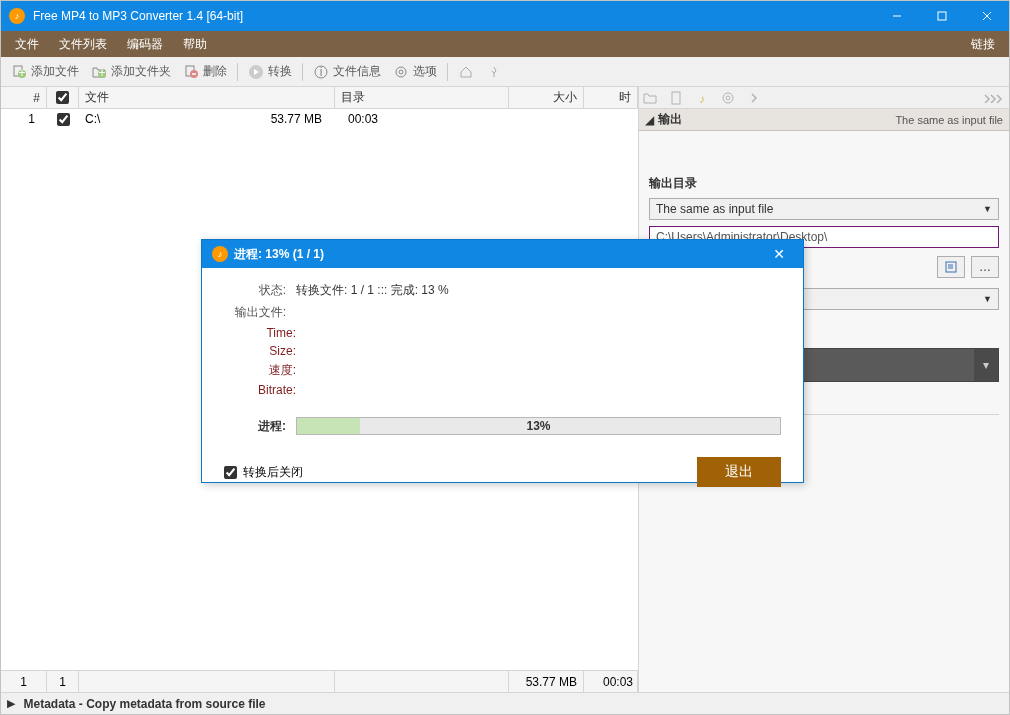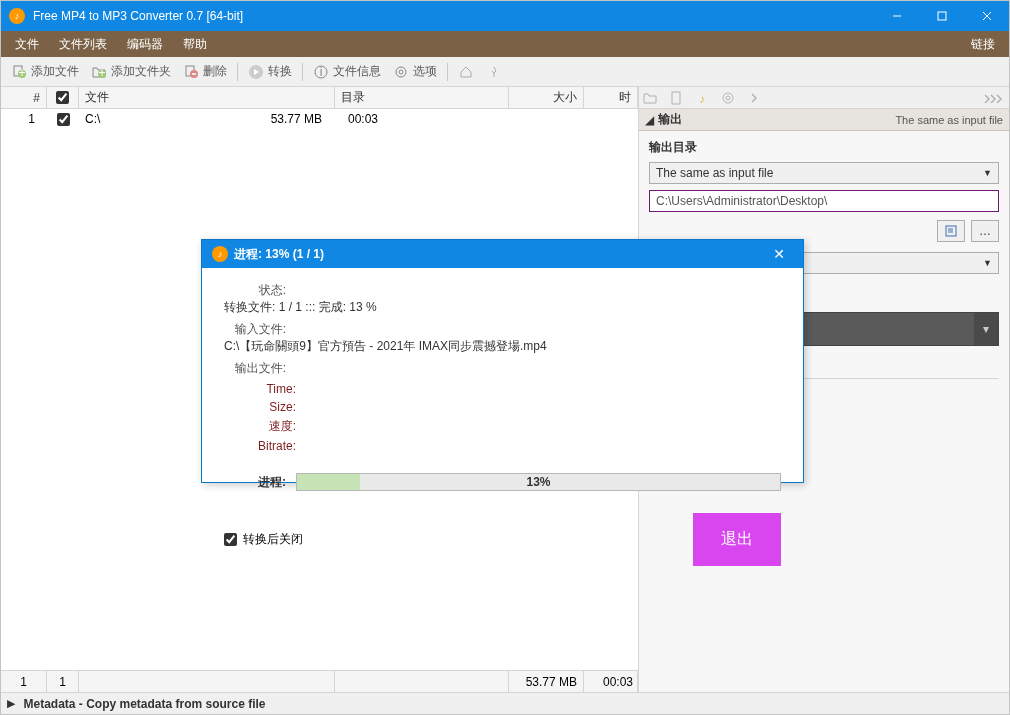--- a/index.html
+++ b/index.html
@@ -42,21 +42,21 @@
 
 .right-tool { height: 22px; background: #f0f0f0; border-bottom: 1px solid #d5d5d5; display: flex; align-items: center; padding: 0 4px; gap: 12px; }
 .right-tool svg { opacity: 0.6; flex-shrink: 0; }
 
 .section-header { height: 22px; background: #e7e3de; border-bottom: 1px solid #c9c4bd; display: flex; align-items: center; padding: 0 6px; color: #333; }
 .section-header .arrow { margin-right: 4px; }
 .section-header .sh-title { font-weight: bold; flex: 1; }
 .section-header .sh-right { color: #555; font-size: 11px; }
 
 .section-body { padding: 8px 10px; display: flex; flex-direction: column; gap: 6px; color: #333; }
-.section-body label { font-weight: bold; }
+.section-body label { font-weight: bold; margin-top: 36px; }
 .dd { height: 22px; border: 1px solid #adadad; background: #f0f0f0; display: flex; align-items: center; padding: 0 6px; }
 .dd .dd-text { flex: 1; }
 .dd .dd-arrow { font-size: 9px; }
 .textbox { height: 22px; border: 1px solid #701a75; background: #fff; padding: 0 6px; display: flex; align-items: center; color: #555; }
 .btnrow { display: flex; gap: 6px; justify-content: flex-end; margin-top: 2px; }
 .smallbtn { width: 28px; height: 22px; border: 1px solid #adadad; background: #f0f0f0; display: flex; align-items: center; justify-content: center; }
 .inline-row { display: flex; align-items: center; gap: 6px; margin-top: 4px; }
 .inline-row .dd { flex: 1; }
 
 .right-row-dark { height: 34px; background: #5a5a5a; margin: 6px 0 0 0; border: 1px solid #444; display: flex; }
@@ -66,45 +66,45 @@
 .statusbar { height: 22px; background: #f0f0f0; border-top: 1px solid #d5d5d5; display: flex; align-items: center; padding: 0 6px; color: #333; }
 .statusbar .arrow { margin-right: 8px; font-size: 11px; }
 .statusbar .txt { font-weight: bold; }
 
 .dialog-overlay { position: absolute; left: 200px; top: 238px; width: 603px; height: 244px; border: 1px solid #0a77c8; box-shadow: 2px 2px 8px rgba(0,0,0,0.2); background: #fff; }
 .dialog-title { height: 28px; background: #1088e3; display: flex; align-items: center; color: #fff; padding: 0 4px; }
 .dialog-title .icon { width: 16px; height: 16px; margin: 0 6px; background: #ff9900; border-radius: 50%; display: flex; align-items: center; justify-content: center; font-size: 9px; }
 .dialog-title .t { flex: 1; font-weight: bold; }
 .dialog-title .x { width: 40px; text-align: center; font-size: 14px; }
 .dialog-body { padding: 14px 22px 10px 22px; color: #333; }
-.drow { display: flex; margin-bottom: 5px; align-items: flex-start; flex-direction: column; }
+.drow { display: flex; margin-bottom: 5px; align-items: flex-start; }
 .dlab { width: 72px; text-align: right; color: #555; padding-right: 10px; }
 .dval { flex: 1; }
 .dval.b { font-weight: bold; }
 .drowg { display: flex; gap: 30px; margin: 4px 0 0 32px; color: #7f1d1d; }
 .drowg > div { min-width: 40px; text-align: right; }
 .progress-row { display: flex; align-items: center; margin-top: 20px; }
 .progress-row .dlab { font-weight: bold; color: #333; }
 .progressbar { flex: 1; height: 18px; border: 1px solid #b8b8b8; background: #e9e9e9; position: relative; }
 .progressbar .fill { position: absolute; left: 0; top: 0; bottom: 0; background: #c6e4b5; }
 .progressbar .ptxt { position: absolute; inset: 0; display: flex; align-items: center; justify-content: center; font-weight: bold; color: #333; }
 .dialog-foot { display: flex; align-items: center; padding: 12px 22px 12px 22px; }
 .dialog-foot label { display: flex; align-items: center; gap: 6px; }
 .dialog-foot .sp { flex: 1; }
-.exit-btn { background: #d946ef; color: #fff; padding: 16px 28px; border: none; cursor: pointer; font-size: 16px; }
+.exit-btn { background: #a16207; color: #fff; padding: 6px 28px; border: none; cursor: pointer; font-size: 14px; }
 
 input[type=checkbox] { width: 13px; height: 13px; accent-color: #333; }
 svg { display: block; }
 </style>
 </head>
 <body>
 
 <div class="titlebar">
   <div class="icon">♪</div>
-  <div class="title">Free MP4 to MP3 Converter 0.7  [64-bit]</div>
+  <div class="title">Free MP4 to MP3 Converter 1.4  [64-bit]</div>
   <div class="ctrl">
       <svg width="10" height="10">
         <line x1="1" y1="5" x2="9" y2="5" stroke="#fff" stroke-width="1"></line>
       </svg>
     </div>
   <div class="ctrl">
       <svg width="10" height="10">
         <rect x="1" y="1" width="8" height="8" fill="none" stroke="#fff" stroke-width="1"></rect>
       </svg>
     </div>
@@ -309,24 +309,20 @@
     <div class="icon">♪</div>
     <div class="t">进程:  13% (1 / 1)</div>
     <div class="x">✕</div>
   </div>
   <div class="dialog-body">
     <div class="drow">
         <div class="dlab">状态:</div>
         <div class="dval">转换文件:    1 / 1  :::  完成:    13 %</div>
       </div>
     <div class="drow">
-        <div class="dlab">输入文件:</div>
-        <div class="dval">C:\【玩命關頭9】官方預告 - 2021年 IMAX同步震撼登場.mp4</div>
-      </div>
-    <div class="drow">
         <div class="dlab">输出文件:</div>
       </div>
     <div class="drowg">
       <div>Time:</div>
     </div>
     <div class="drowg">
       <div>Size:</div>
     </div>
     <div class="drowg">
       <div>速度:</div>

